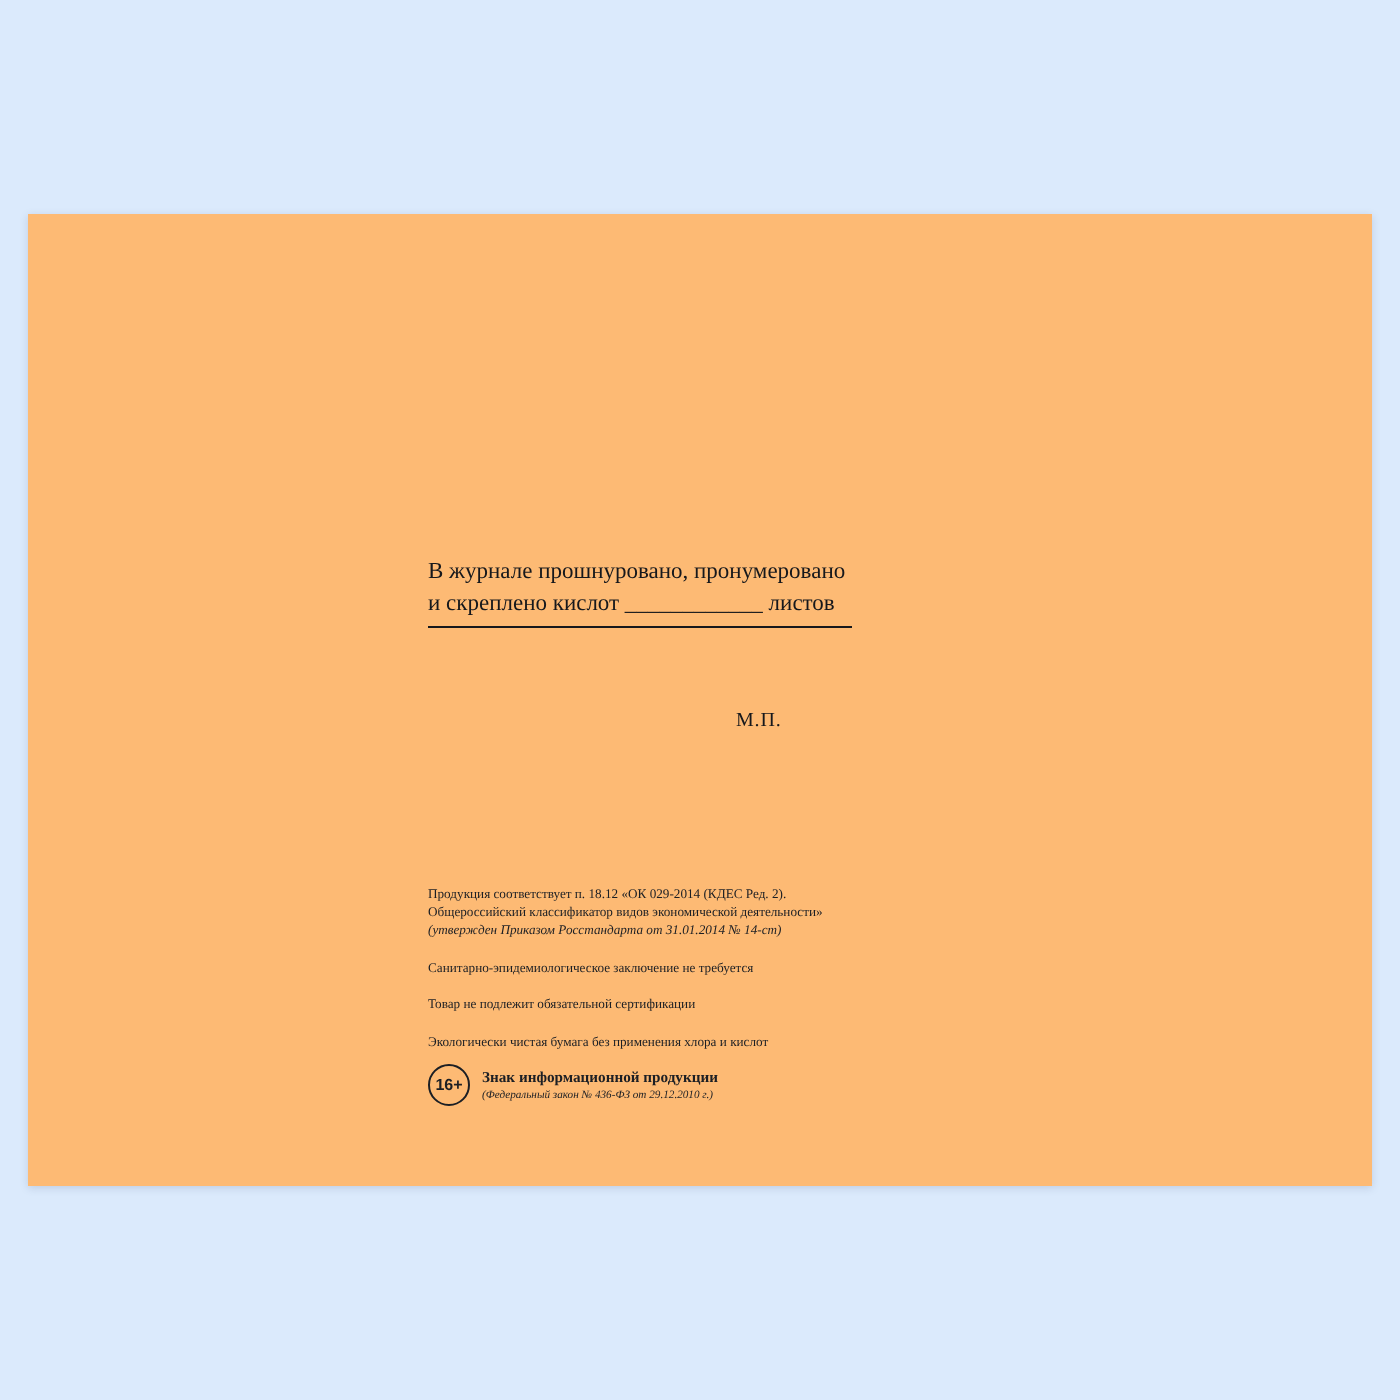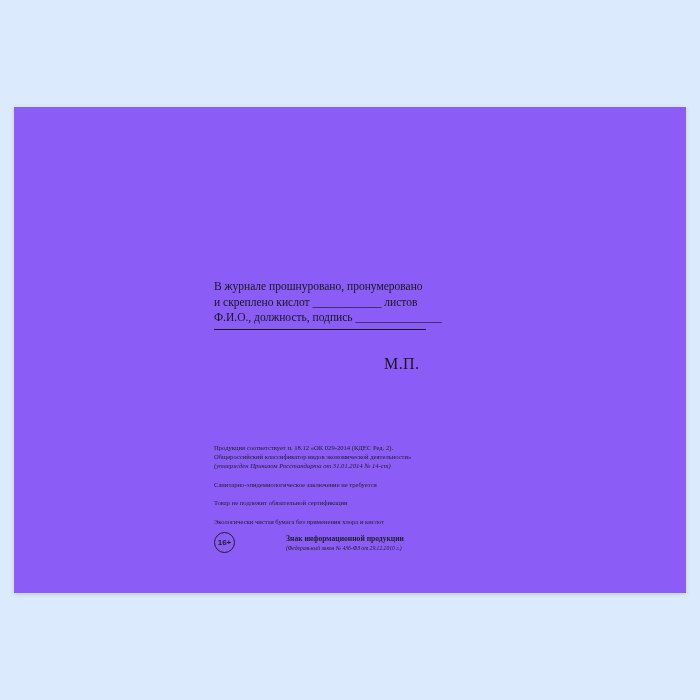--- a/index.html
+++ b/index.html
@@ -17,21 +17,21 @@
     position: relative;
     width: 700px;
     height: 700px;
   }
   .page-sheet {
     position: absolute;
     left: 14px;
     top: 107px;
     width: 672px;
     height: 486px;
-    background: #8b5cf6;
+    background: #fdba74;
     box-shadow: 0 1px 4px rgba(60,80,110,0.18);
   }
   .content {
     position: absolute;
     left: 0;
     top: 0;
     width: 100%;
     height: 100%;
   }
 
@@ -50,23 +50,23 @@
   }
   .cert-rule {
     display: block;
     width: 212px;
     border-bottom: 1px solid #16181c;
     height: 1px;
     margin-top: 2px;
   }
   .mp {
     position: absolute;
-    left: 370px;
+    left: 354px;
     top: 248px;
-    font-size: 16px;
+    font-size: 10px;
     color: #16181c;
     letter-spacing: 0.4px;
   }
 
   
   .legal-block {
     position: absolute;
     left: 200px;
     top: 336px;
     width: 330px;
@@ -109,21 +109,20 @@
     font-size: 8px;
     font-weight: bold;
     color: #1c1f24;
     font-family: "Liberation Sans", sans-serif;
     line-height: 1;
   }
   .agemark-text {
     display: flex;
     flex-direction: column;
     justify-content: center;
-    margin-left: 45px;
   }
   .agemark-title {
     font-size: 7.6px;
     font-weight: bold;
     line-height: 10px;
     color: #1c1f24;
     white-space: nowrap;
   }
   .agemark-sub {
     font-size: 5.6px;
@@ -137,21 +136,20 @@
 <body>
 
 <div class="stage">
 
   <div class="page-sheet">
     <div class="content">
 
       <div class="cert-block">
         <div class="cert-line">В журнале прошнуровано, пронумеровано</div>
         <div class="cert-line">и скреплено кислот ____________ листов</div>
-        <div class="cert-line">Ф.И.О., должность, подпись _______________</div>
         <span class="cert-rule"></span>
       </div>
 
       <div class="mp">М.П.</div>
 
       <div class="legal-block">
         <div class="legal-line">Продукция соответствует п. 18.12 «ОК 029-2014 (КДЕС Ред. 2).</div>
         <div class="legal-line">Общероссийский классификатор видов экономической деятельности»</div>
         <div class="legal-line italic">(утвержден Приказом Росстандарта от 31.01.2014 № 14-ст)</div>
         <div class="legal-gap"></div>

